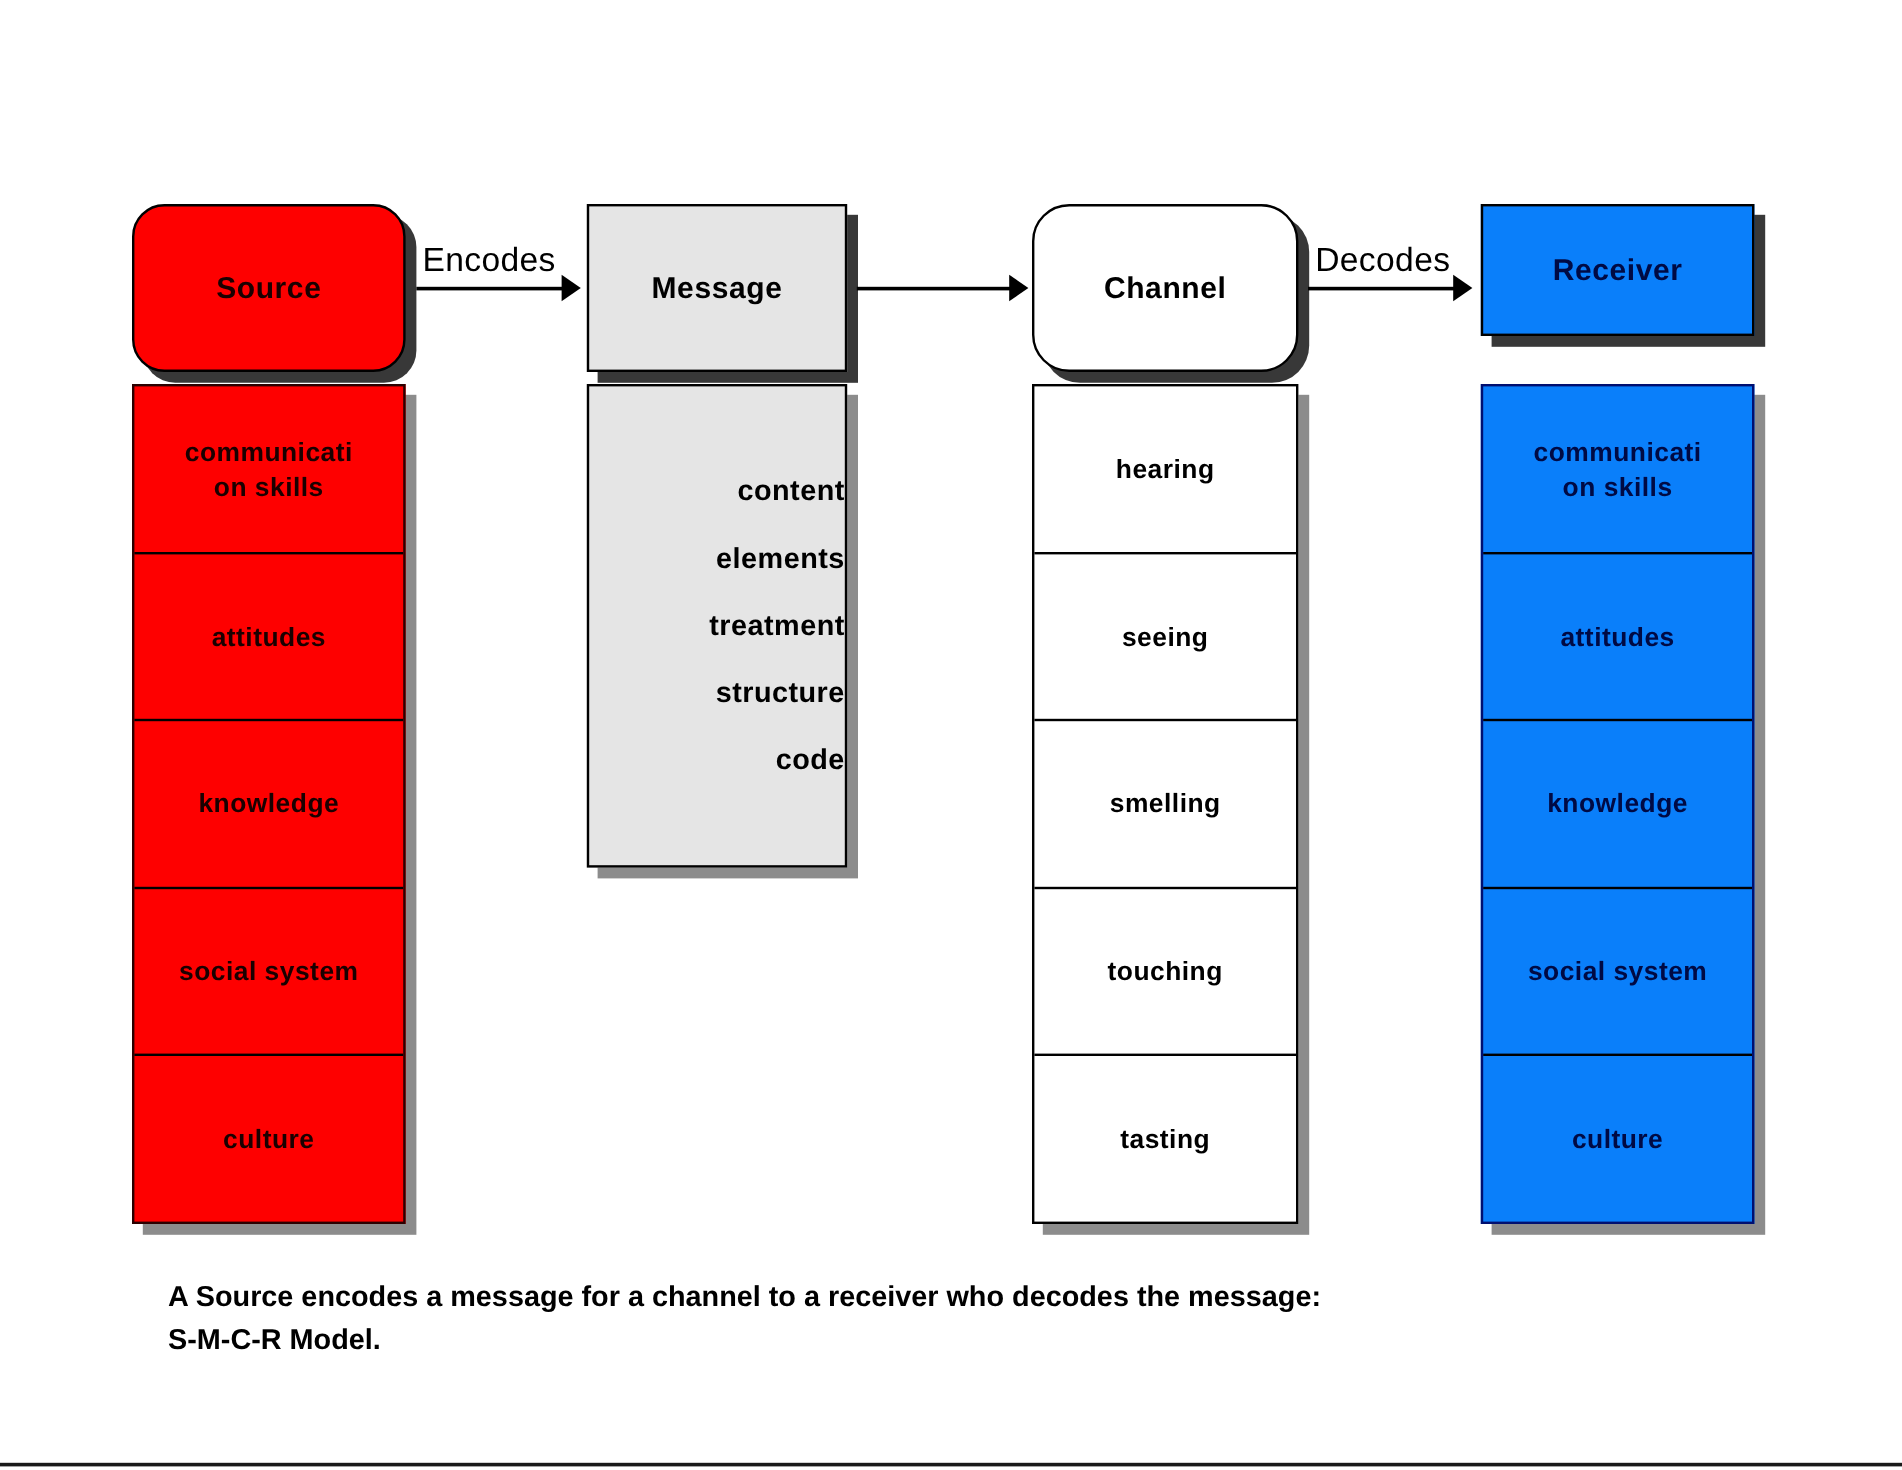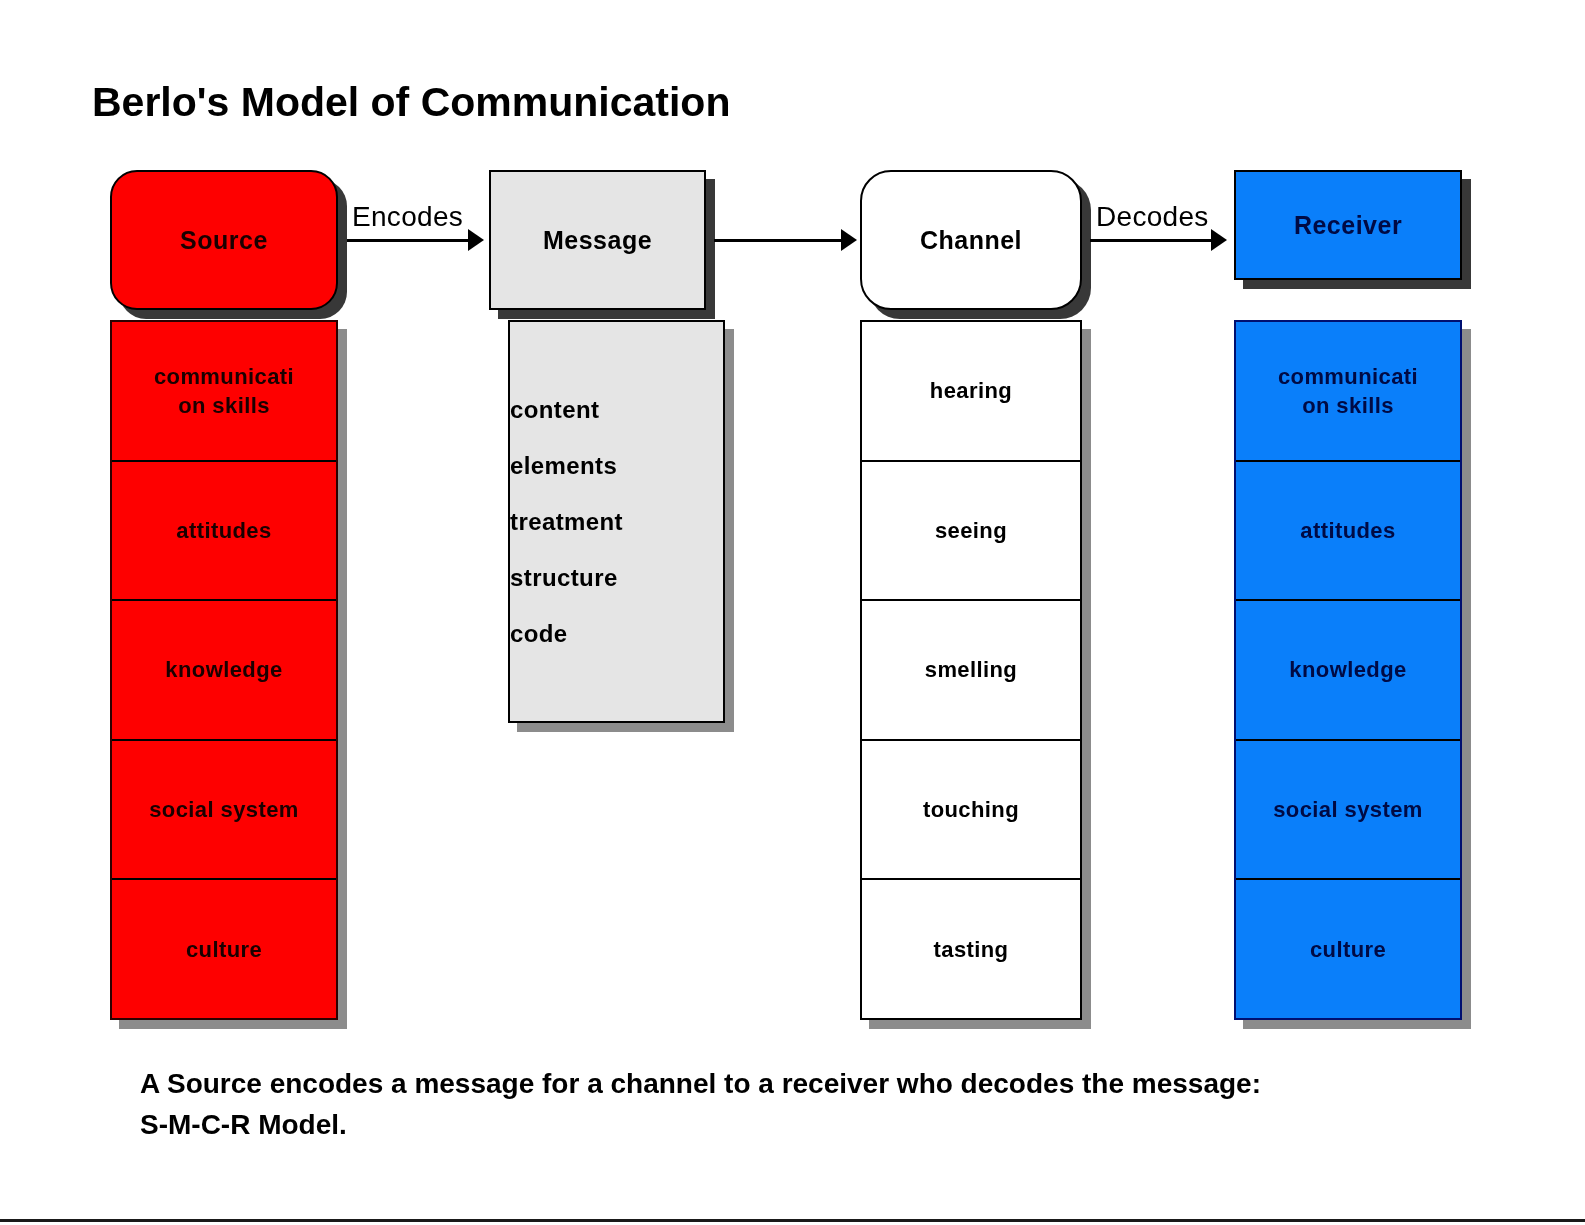--- a/index.html
+++ b/index.html
@@ -75,23 +75,22 @@
   }
 
   
   .col-panel {
     position: absolute;
     box-sizing: border-box;
     border: 2px solid #000000;
     box-shadow: 9px 9px 0 0 rgba(0,0,0,0.45);
     display: flex;
     flex-direction: column;
-    align-items: flex-start;
+    align-items: flex-end;
     justify-content: center;
-    margin-left: 19px;
   }
   .col-panel .panel-item {
     font-size: 24px;
     font-weight: bold;
     letter-spacing: 0.4px;
     text-align: center;
     margin: 14px 0;
   }
 
   
@@ -129,21 +128,21 @@
     white-space: nowrap;
     letter-spacing: 0.3px;
   }
 
   
   #caption {
     position: absolute;
     left: 140px;
     top: 1063px;
     width: 1330px;
-    font-size: 28px;
+    font-size: 24px;
     font-weight: bold;
     line-height: 1.48;
     color: #000000;
   }
   #caption .cap-line { display: block; }
 
   
   #bottom-rule {
     position: absolute;
     left: 0;
@@ -151,21 +150,20 @@
     width: 1585px;
     height: 3px;
     background: #1a1a1a;
   }
 </style>
 </head>
 <body>
 
 <div id="canvas">
 
-  <div id="diagram-title">Berlo's Model of Communication</div>
 
   <div class="col-head theme-red" style="left:110px; top:170px; width:228px; height:140px;border-radius:27px;">
     <span class="head-label">Source</span>
   </div>
 
   <div class="col-body theme-red" style="left:110px; top:320px; width:228px; height:700px;">
     <div class="row">
       <span>
         <span>communicati</span><br>
         <span>on skills</span>

